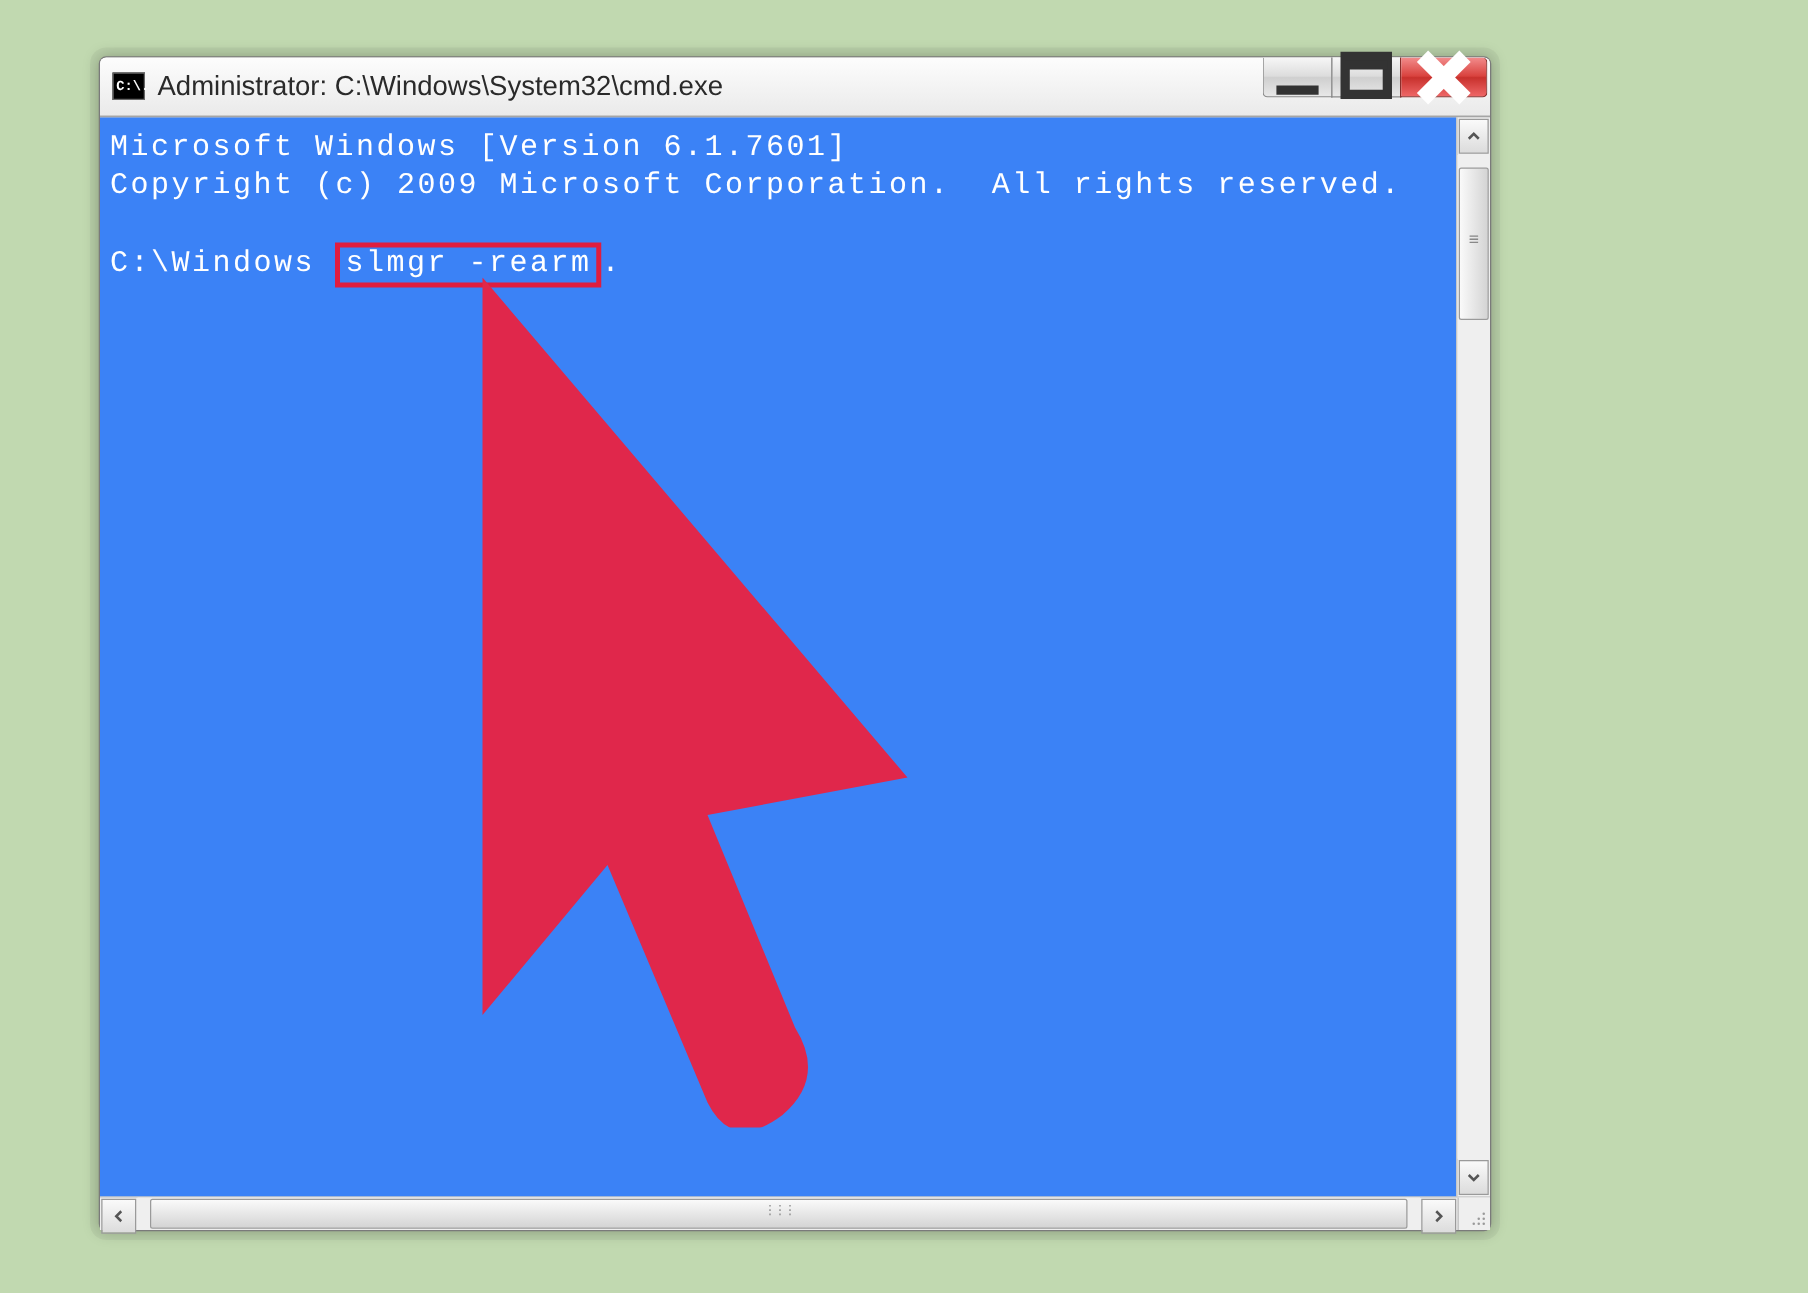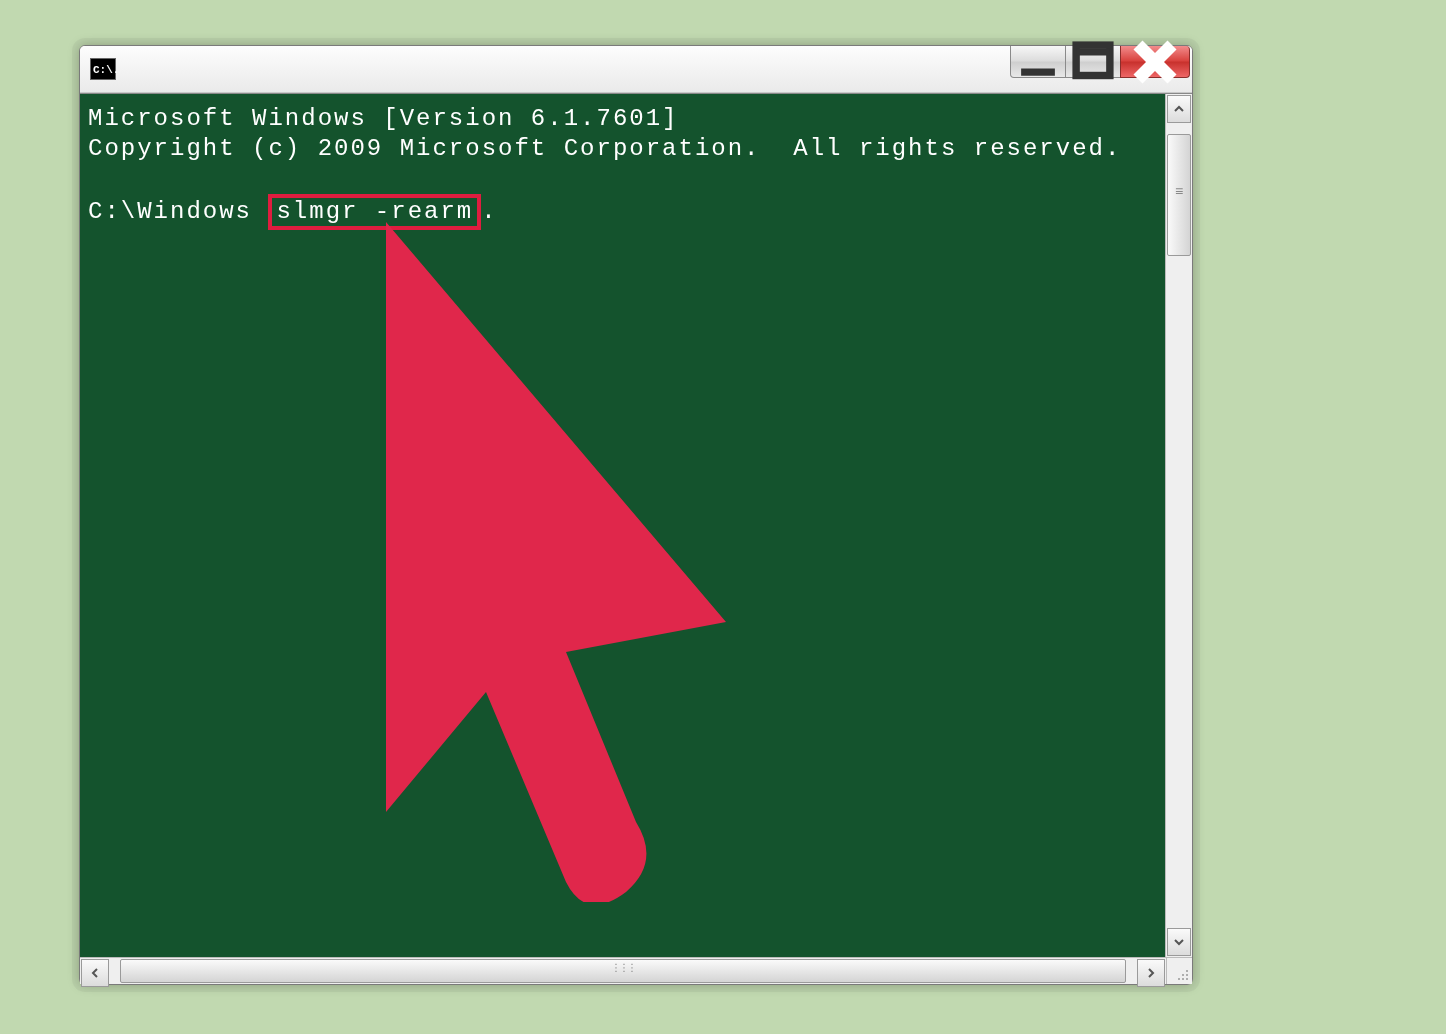--- a/index.html
+++ b/index.html
@@ -79,21 +79,21 @@
   .glyph { stroke:#333; stroke-width:2.2; fill:none; }
   .glyph-x { stroke:#fff; stroke-width:3; }
   .console-wrap {
     flex: 1;
     display: flex;
     position: relative;
     border-top: 1px solid #888;
   }
   .console {
     flex: 1;
-    background: #14532d;
+    background: #3b82f6;
     color: #fff;
     font-family: "Lucida Console","Courier New",monospace;
     font-size: 24px;
     line-height: 30px;
     padding: 10px 8px;
     letter-spacing: 2px;
     white-space: pre;
     overflow: hidden;
     position: relative;
   }
@@ -154,20 +154,21 @@
     pointer-events:none;
   }
 </style>
 </head>
 <body>
 
 <div class="window">
 
   <div class="titlebar">
     <div class="app-icon">C:\.</div>
+    <div class="title-text">Administrator: C:\Windows\System32\cmd.exe</div>
     <div class="win-buttons">
       <div class="win-btn">
         <svg viewBox="0 0 16 16">
             <line class="glyph" x1="3" y1="11" x2="13" y2="11"></line>
           </svg>
       </div>
       <div class="win-btn">
         <svg viewBox="0 0 16 16">
             <rect class="glyph" x="3" y="3" width="10" height="9"></rect>
             <line class="glyph" x1="3" y1="5" x2="13" y2="5"></line>

